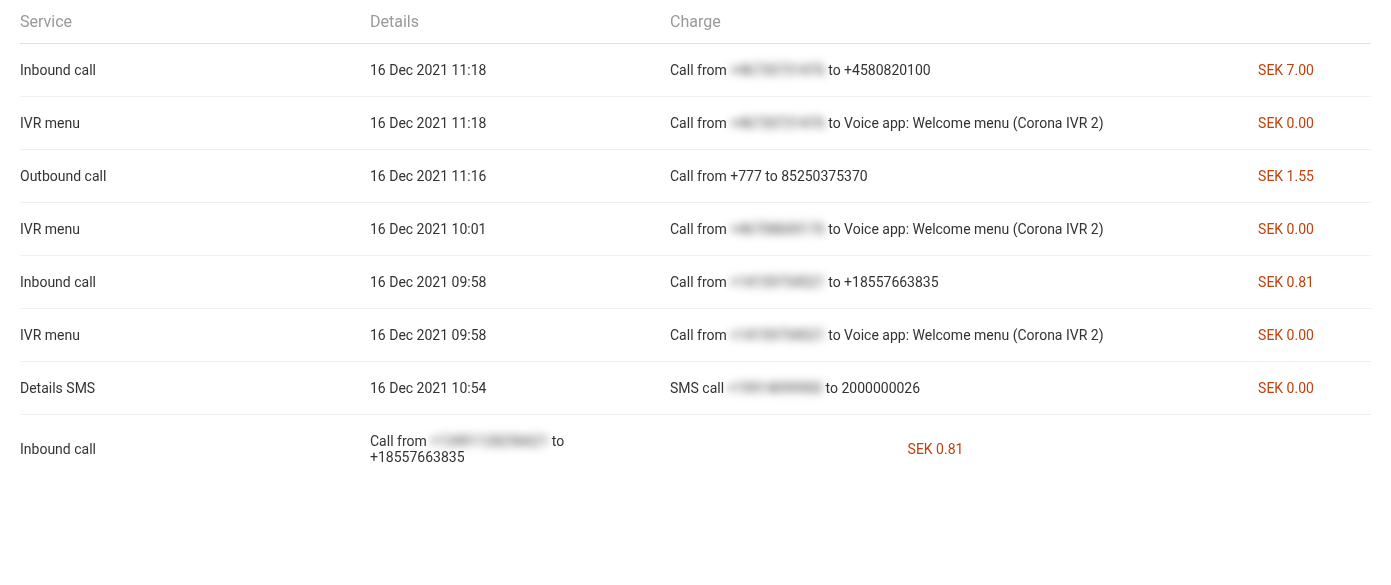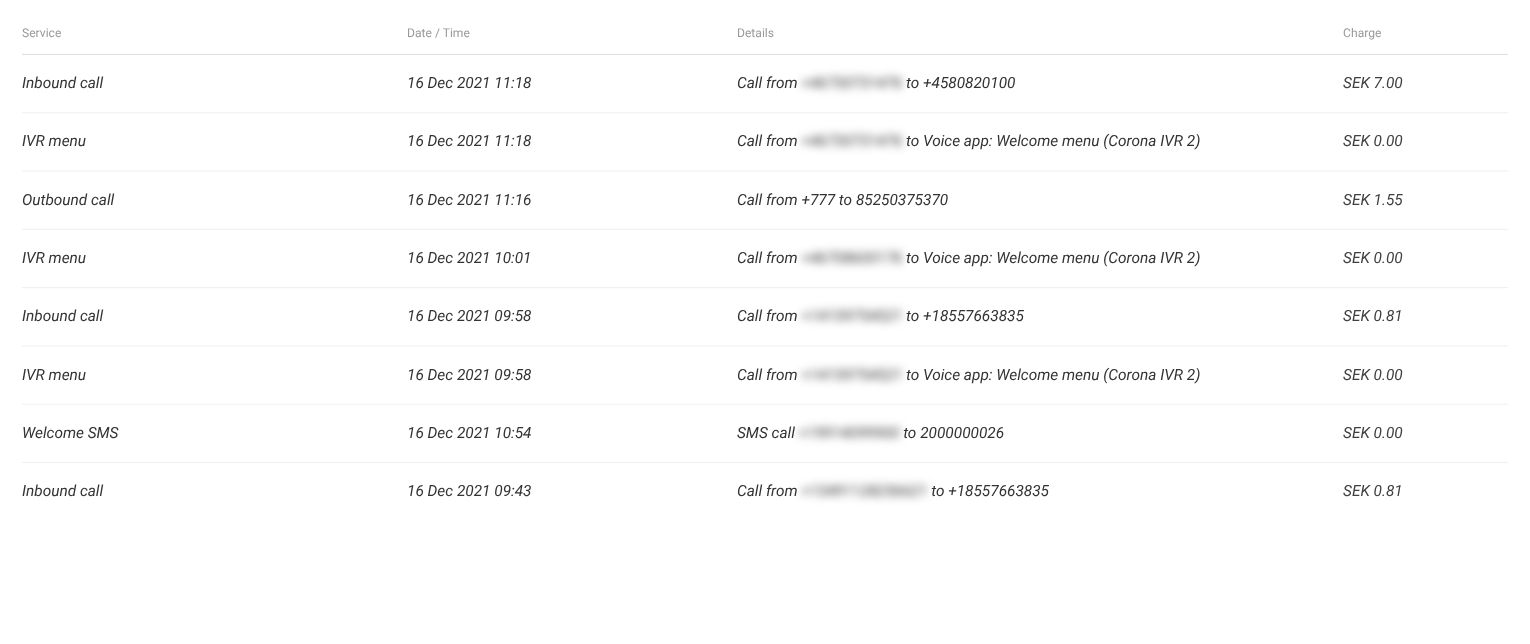--- a/index.html
+++ b/index.html
@@ -39,48 +39,45 @@
     }
 
     .table-row:last-child {
       border-bottom: none;
     }
 
     .cell {
       padding-right: 20px;
       color: #333333;
       font-size: 14px;
-      font-style: italic;
     }
 
     .cell-header {
       padding-right: 20px;
       color: #999999;
-      font-size: 11px;
-      margin-top: 12px;
+      font-size: 16px;
     }
 
     .blurred {
       filter: blur(4px);
       display: inline-block;
       user-select: none;
     }
 
     .charge-cell {
-      text-align: left;
-      color: #404040;
+      text-align: center;
+      color: #c2410c;
     }
   </style>
 </head>
 <body>
 
 <div class="table-container">
   <div class="table-header">
     <div class="cell-header">Service</div>
-    <div class="cell-header">Date / Time</div>
     <div class="cell-header">Details</div>
     <div class="cell-header">Charge</div>
   </div>
 
   <div id="table-body">
   <div class="table-row">
         <div class="cell">Inbound call</div>
         <div class="cell">16 Dec 2021 11:18</div>
         <div class="cell"><span>Call from </span><span class="blurred">+46730731476</span><span> to +4580820100</span></div>
         <div class="cell charge-cell">SEK 7.00</div>
@@ -109,25 +106,24 @@
         <div class="cell"><span>Call from </span><span class="blurred">+14159754521</span><span> to +18557663835</span></div>
         <div class="cell charge-cell">SEK 0.81</div>
       </div>
       <div class="table-row">
         <div class="cell">IVR menu</div>
         <div class="cell">16 Dec 2021 09:58</div>
         <div class="cell"><span>Call from </span><span class="blurred">+14159754521</span><span> to Voice app: Welcome menu (Corona IVR 2)</span></div>
         <div class="cell charge-cell">SEK 0.00</div>
       </div>
       <div class="table-row">
-        <div class="cell">Welcome SMS</div>
+        <div class="cell">Details SMS</div>
         <div class="cell">16 Dec 2021 10:54</div>
         <div class="cell"><span>SMS call </span><span class="blurred">+19914099900</span><span> to 2000000026</span></div>
         <div class="cell charge-cell">SEK 0.00</div>
       </div>
       <div class="table-row">
         <div class="cell">Inbound call</div>
-        <div class="cell">16 Dec 2021 09:43</div>
         <div class="cell"><span>Call from </span><span class="blurred">+13491128256621</span><span> to +18557663835</span></div>
         <div class="cell charge-cell">SEK 0.81</div>
       </div>
     </div>
 </div>
 
 </body></html>

